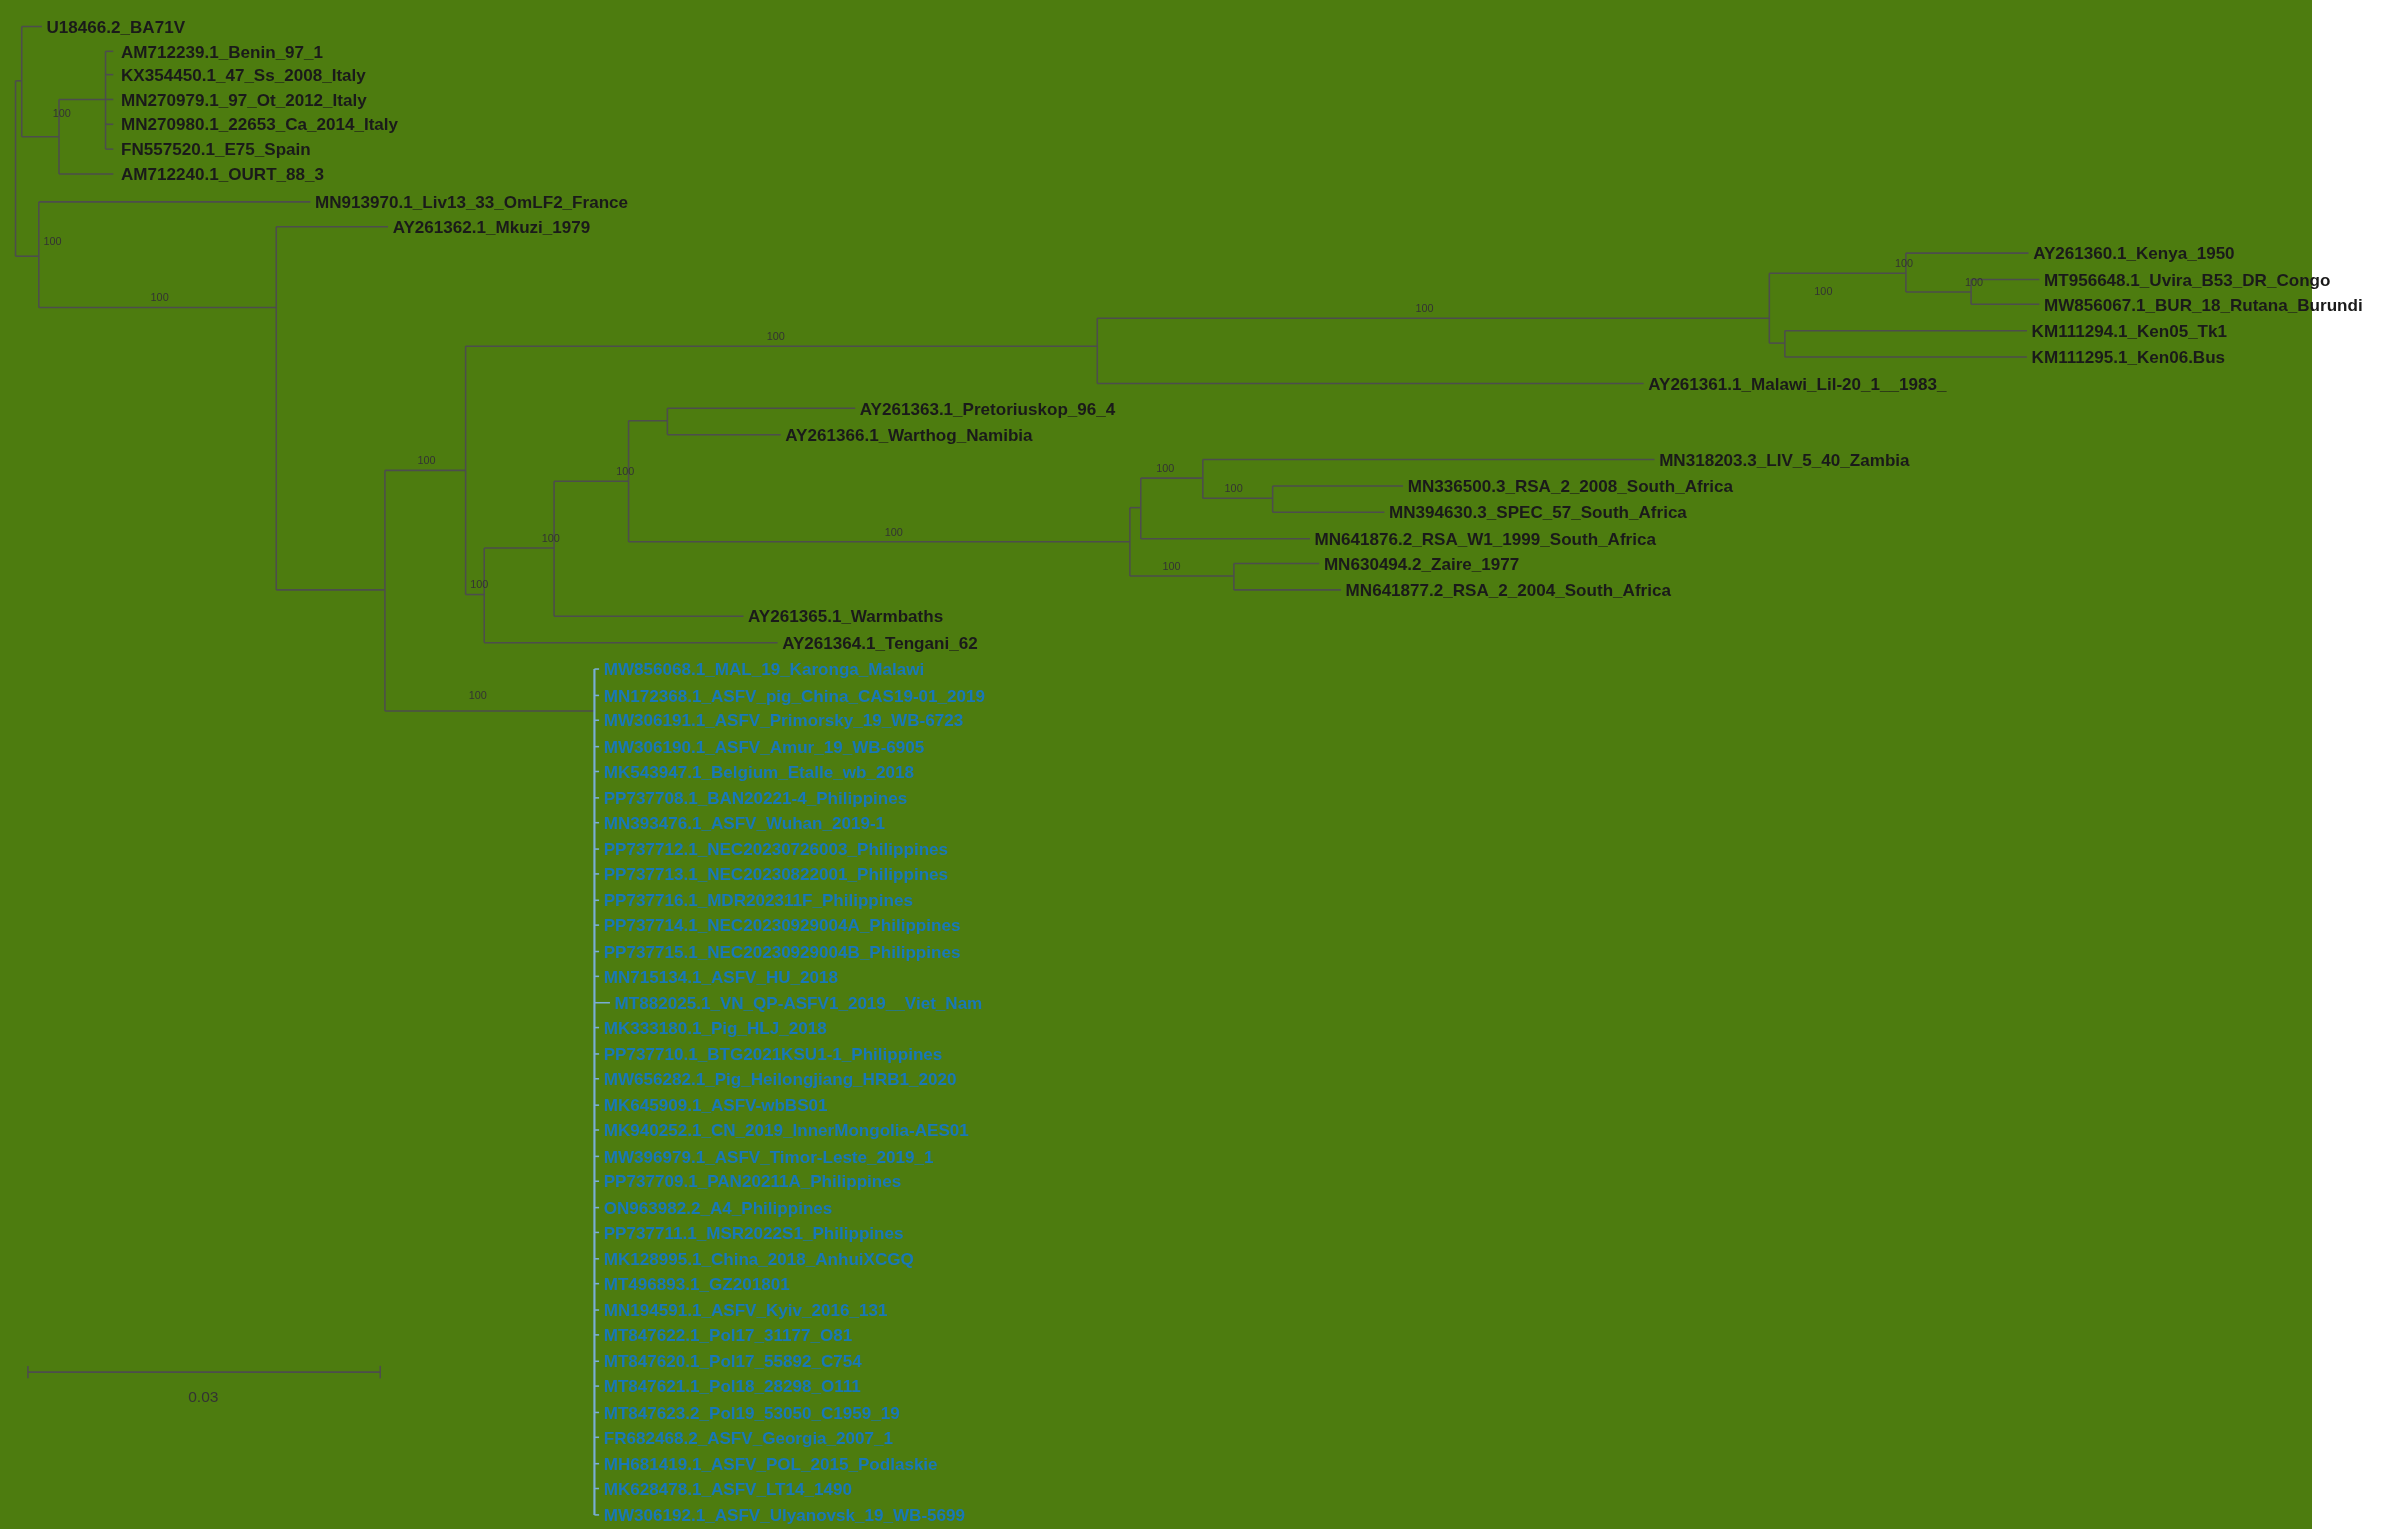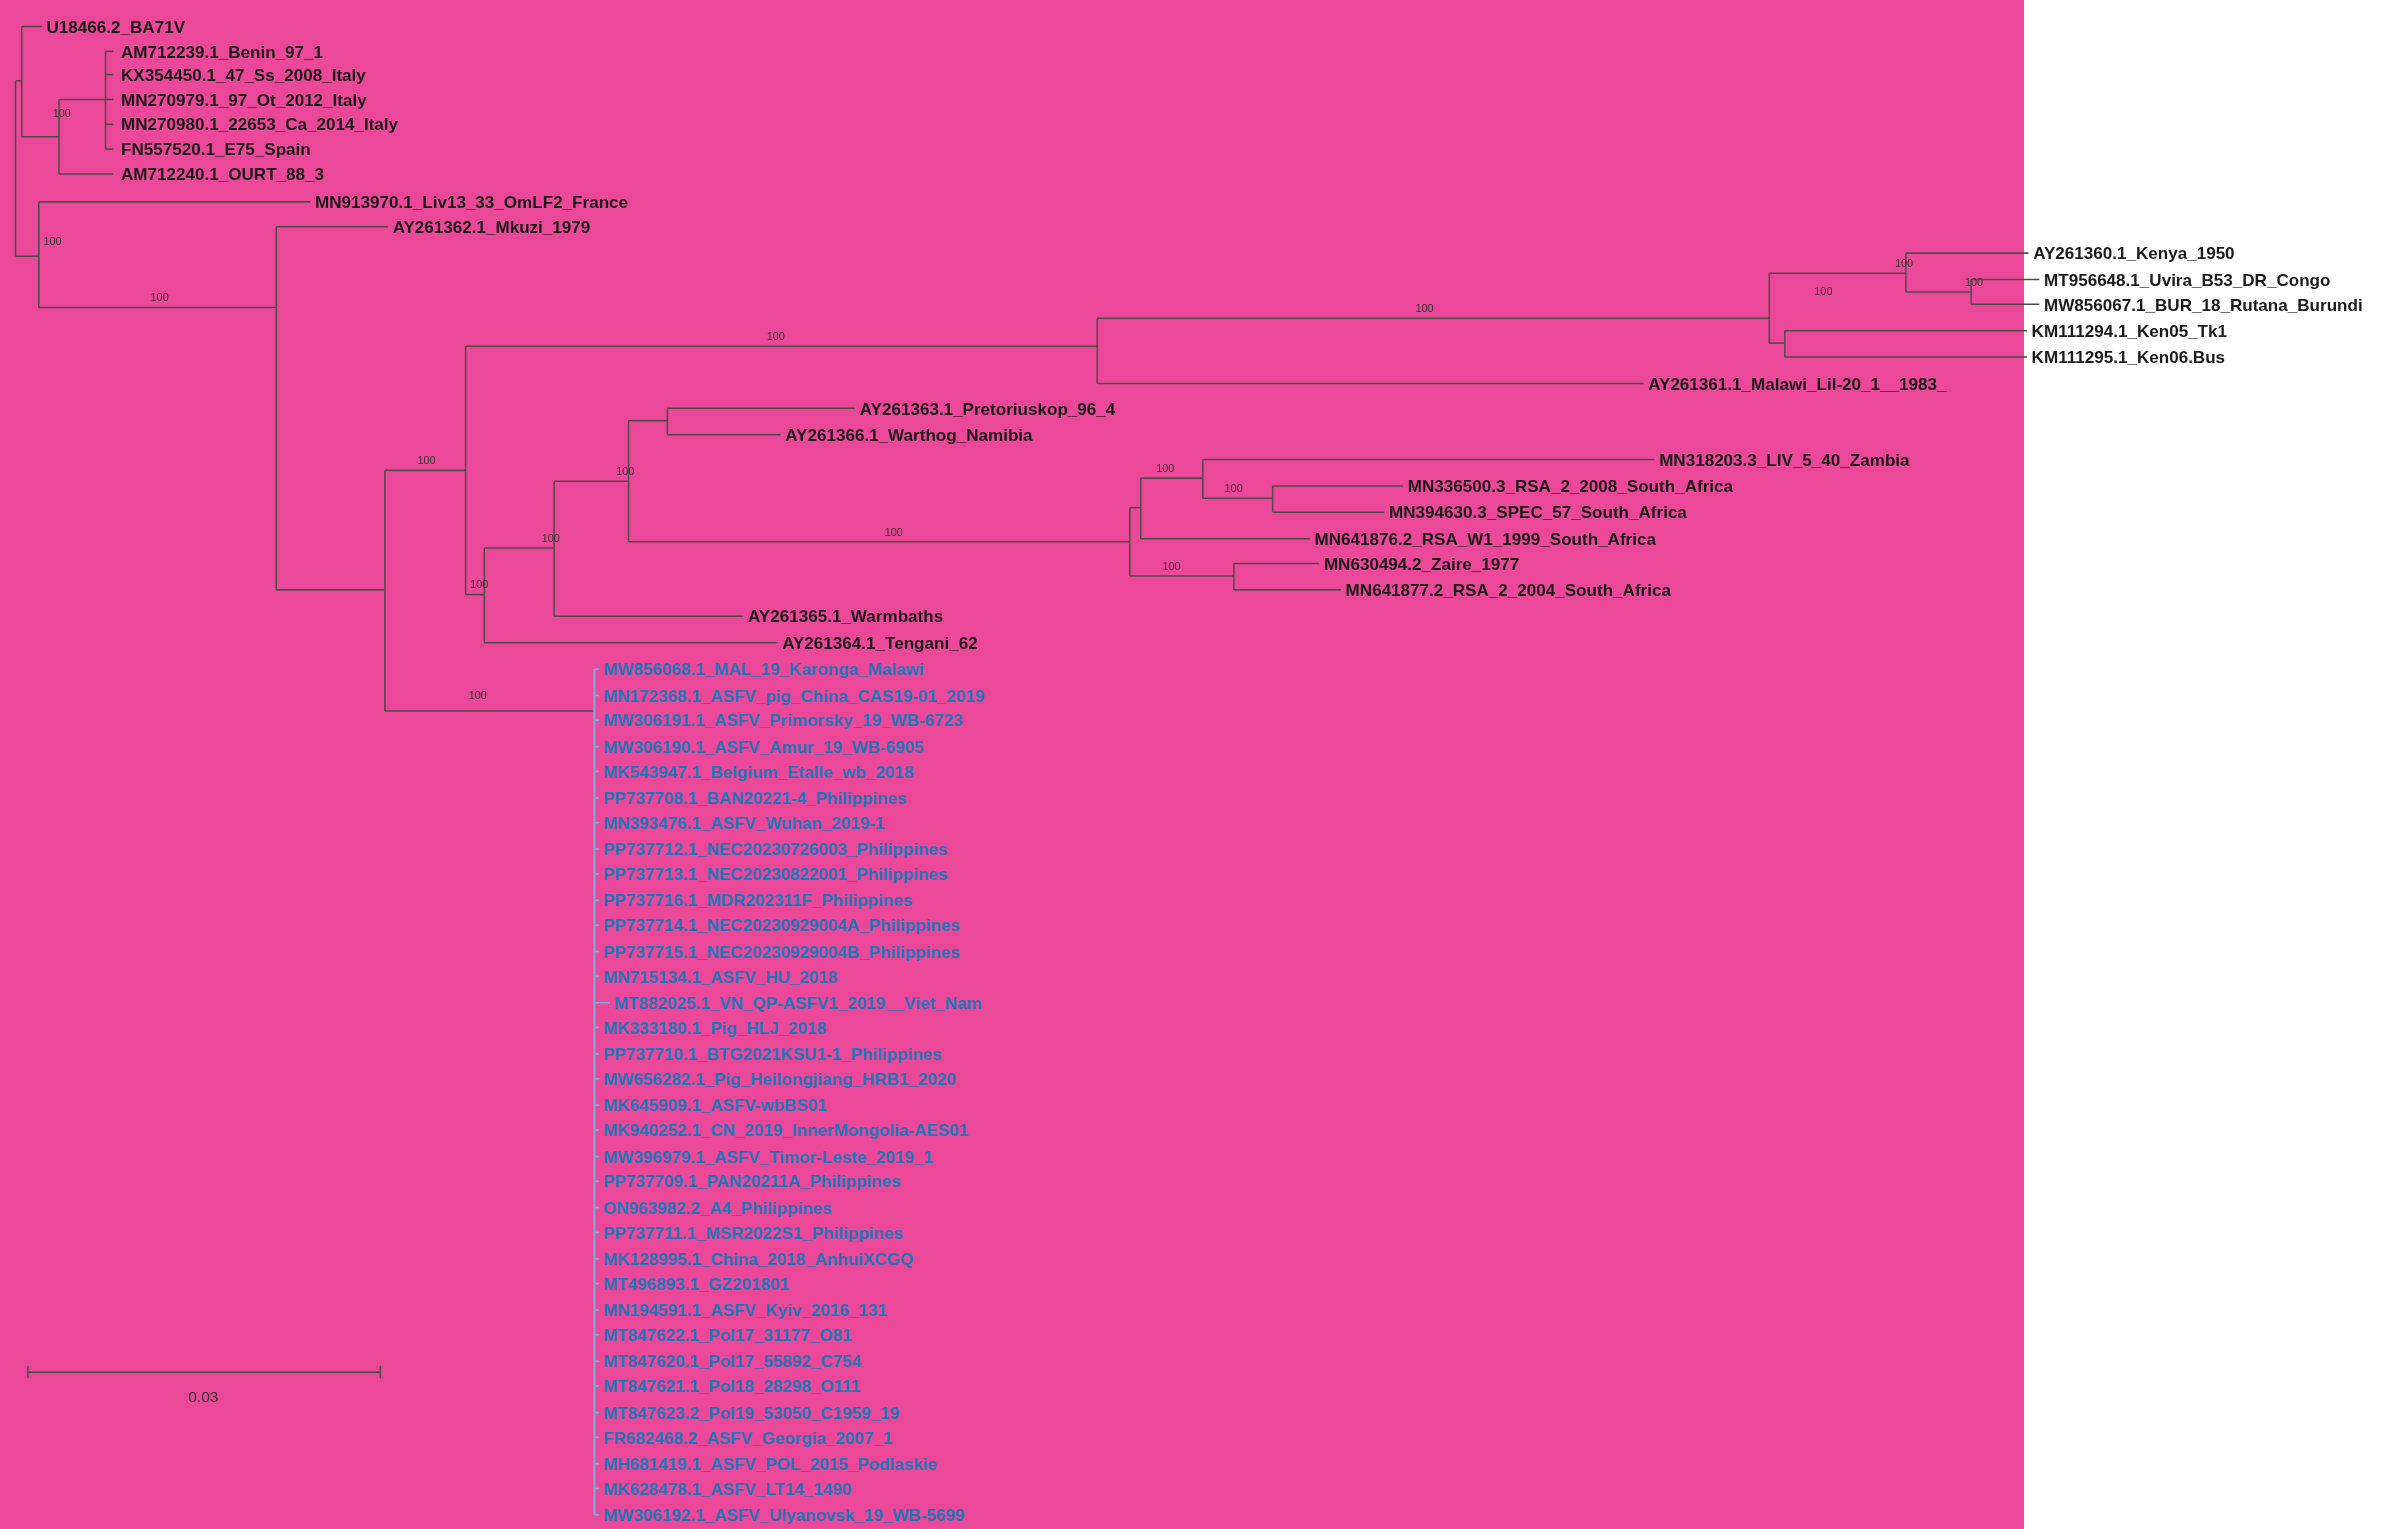--- a/index.html
+++ b/index.html
@@ -6,23 +6,23 @@
     margin: 0;
     padding: 0;
     background: #ffffff;
   }
   body {
     width: 2401px;
     height: 1529px;
     font-family: "Liberation Sans", sans-serif;
   }
   #figure-container {
-    width: 2024px;
+    width: 2312px;
     height: 1529px;
-    background: #ec4899;
+    background: #4d7c0f;
   }
   #tree-svg {
     display: block;
   }
   #tree-svg text.taxon {
     font-family: "Liberation Sans", sans-serif;
     font-weight: bold;
     font-size: 11px;
   }
   #tree-svg text.bootstrap {

